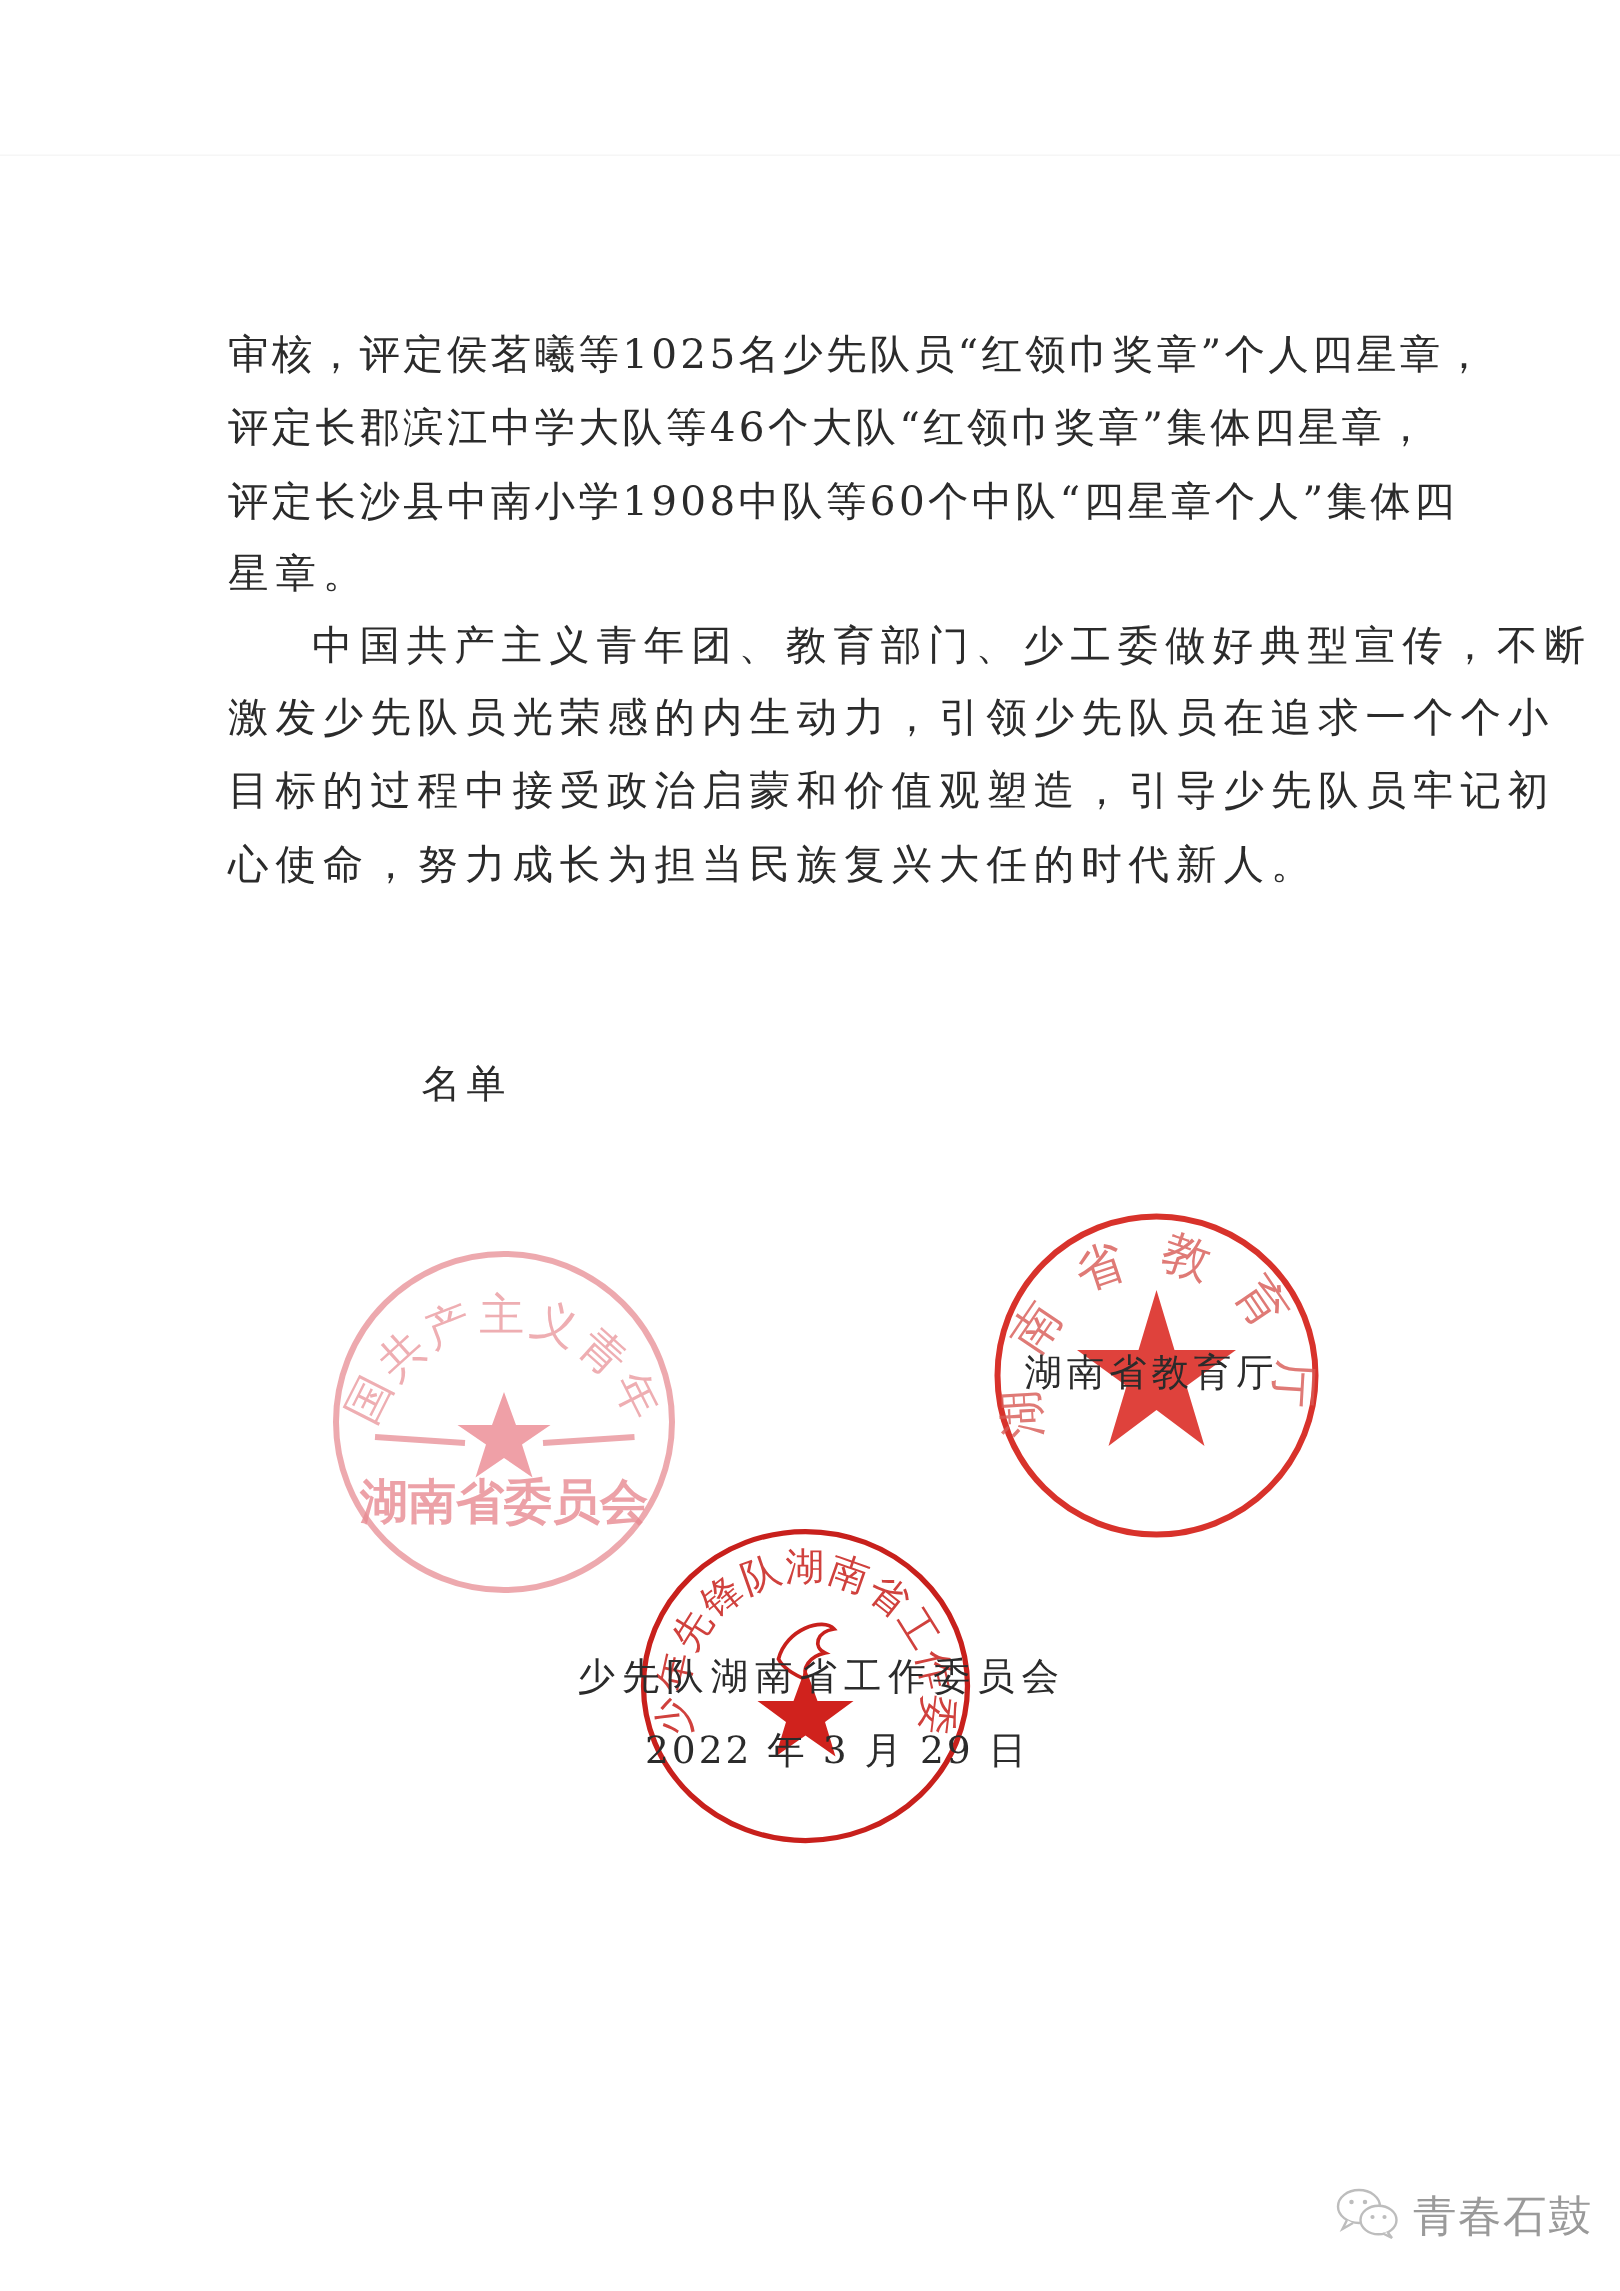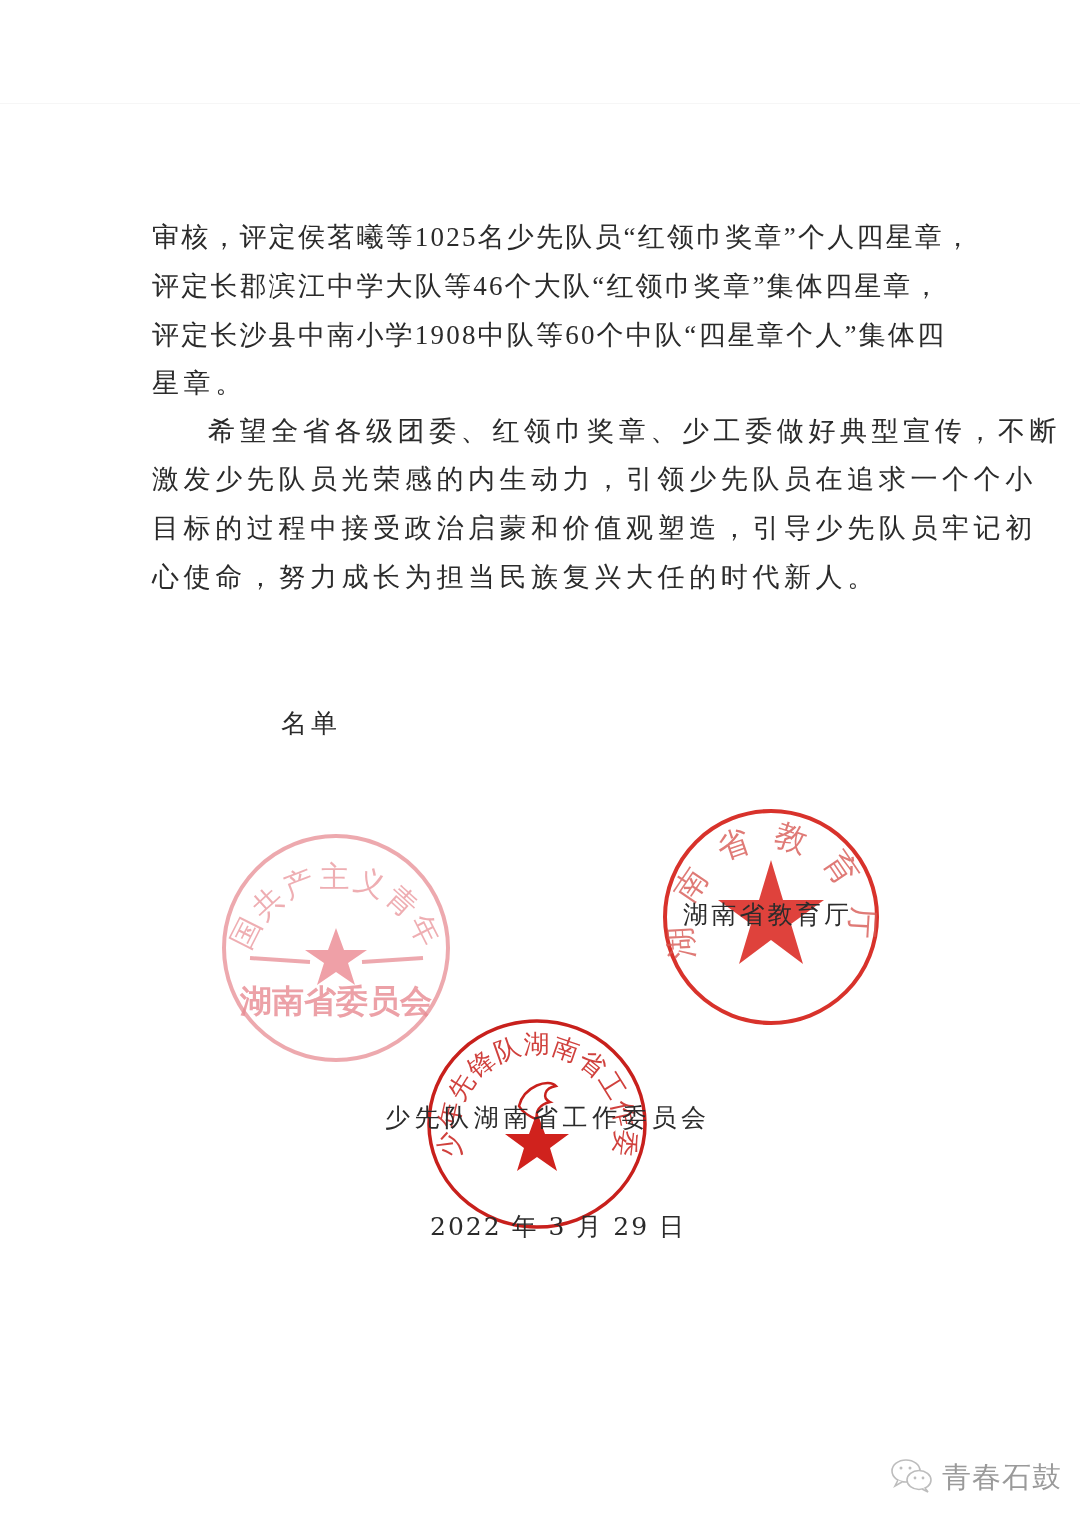--- a/index.html
+++ b/index.html
@@ -6,54 +6,54 @@
   body {
     width: 1080px; height: 1527px; background: #ffffff; position: relative; overflow: hidden;
     font-family: "DejaVu Serif", "Liberation Serif", serif; color: #2a2a2a;
   }
   .page { position: absolute; left: 0; top: 0; width: 1080px; height: 1527px; }
   .scan-line { position: absolute; left: 0; top: 103px; width: 1080px; height: 1px; background: #f6f6f6; }
 
   .para { position: absolute; left: 152px; width: 770px; }
   .line {
     position: absolute; left: 0; white-space: nowrap;
-    font-size: 27px; line-height: 30px; letter-spacing: 4.6px; color: #2b2b2b; font-family: Liberation Serif, serif;
+    font-size: 27px; line-height: 30px; letter-spacing: 4.6px; color: #2b2b2b;
   }
   .line.tight { letter-spacing: 2.2px; }
 
   .attach { position: absolute; left: 207px; top: 662px; font-size: 26px; line-height: 30px; white-space: nowrap; letter-spacing: 1.2px; color: #2b2b2b; }
   .attach2 { position: absolute; left: 281px; top: 708px; font-size: 26px; line-height: 30px; letter-spacing: 4px; color: #2b2b2b; }
 
   .seal { position: absolute; }
   .seal svg { display: block; }
 
   .sig { position: absolute; font-size: 25px; line-height: 30px; white-space: nowrap; color: #2b2b2b; z-index: 5; }
   .sig-left { left: 208px; top: 900px; letter-spacing: 3.6px; }
   .sig-right { left: 683px; top: 900px; letter-spacing: 3.2px; }
   .sig-bottom { left: 385px; top: 1103px; letter-spacing: 4.6px; }
-  .date { left: 430px; top: 1212px; letter-spacing: 2px; }
+  .date { left: 430px; top: 1152px; letter-spacing: 2px; }
 
   .watermark { position: absolute; left: 890px; top: 1458px; display: flex; align-items: center; gap: 8px; }
   .wm-text { font-family: "DejaVu Sans", "Liberation Sans", sans-serif; font-size: 29px; color: #9a9a9a; letter-spacing: 1px; }
 </style>
 </head>
 <body>
 
 <div class="page">
   <div class="scan-line"></div>
 
   <div class="para" style="top:222px;">
     <div class="line tight" style="top:0px;">审核，评定侯茗曦等1025名少先队员“红领巾奖章”个人四星章，</div>
     <div class="line tight" style="top:49px;text-align:center;">评定长郡滨江中学大队等46个大队“红领巾奖章”集体四星章，</div>
     <div class="line tight" style="top:98px;">评定长沙县中南小学1908中队等60个中队“四星章个人”集体四</div>
     <div class="line" style="top:146px;">星章。</div>
   </div>
 
   <div class="para" style="top:416px;">
-    <div class="line" style="top:0px; left:56px;">希望全省各级团委、红领巾奖章、少工委做好典型宣传，不断</div>
+    <div class="line" style="top:0px; left:56px;">中国共产主义青年团、教育部门、少工委做好典型宣传，不断</div>
     <div class="line" style="top:48px;">激发少先队员光荣感的内生动力，引领少先队员在追求一个个小</div>
     <div class="line" style="top:97px;text-align:center;">目标的过程中接受政治启蒙和价值观塑造，引导少先队员牢记初</div>
     <div class="line" style="top:146px;">心使命，努力成长为担当民族复兴大任的时代新人。</div>
   </div>
 
   <div class="attach2">名单</div>
 
   <div class="seal" style="left:218px; top:830px;">
     <svg width="236" height="236" viewBox="0 0 236 236">
       <defs>

